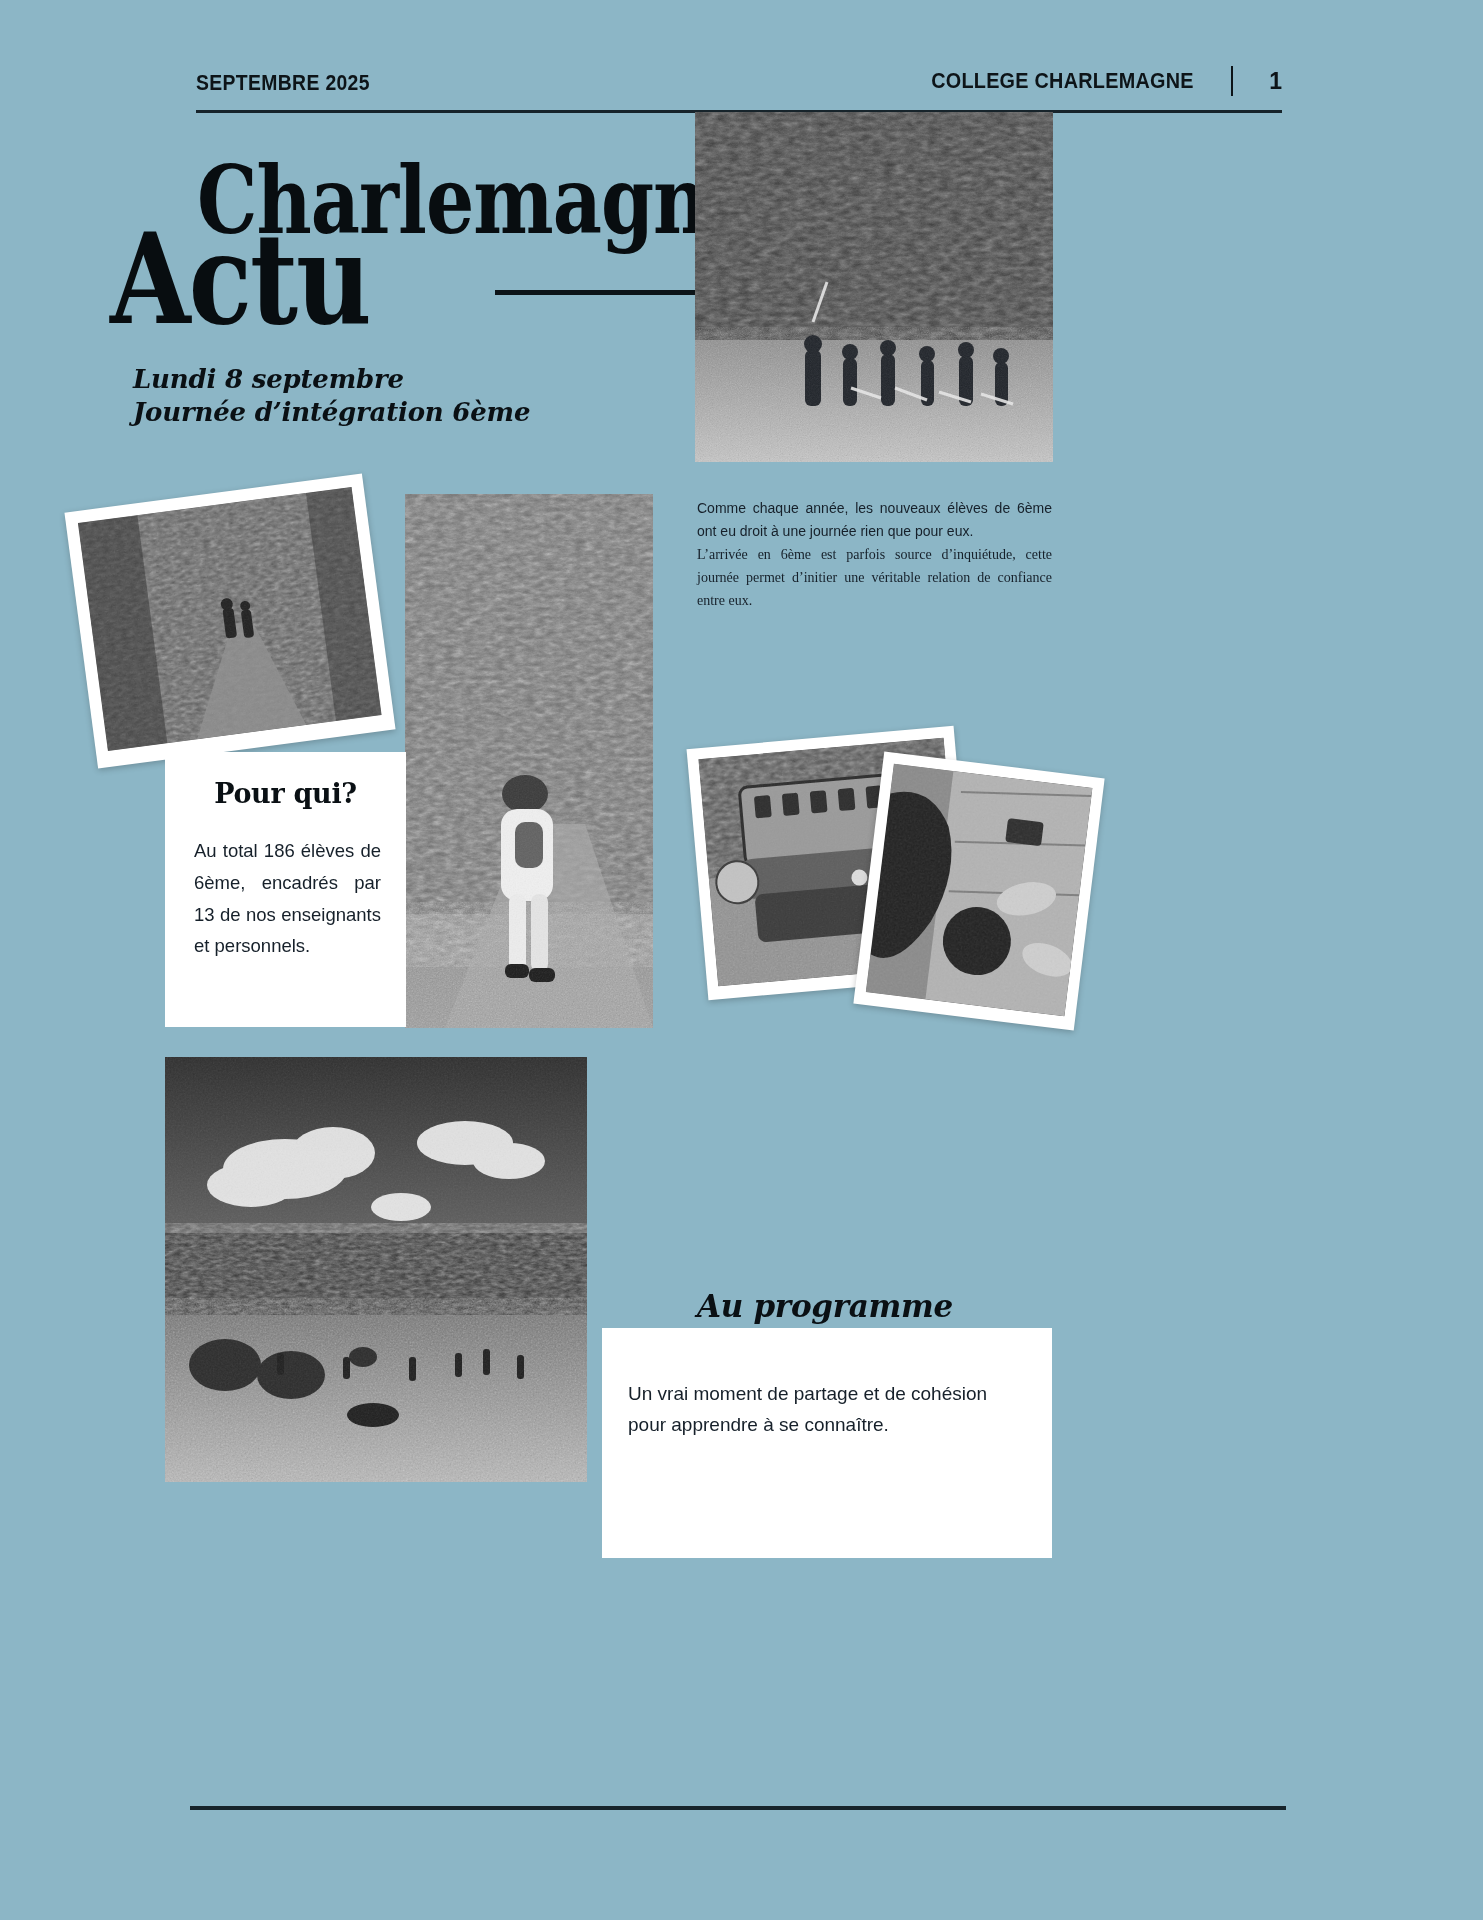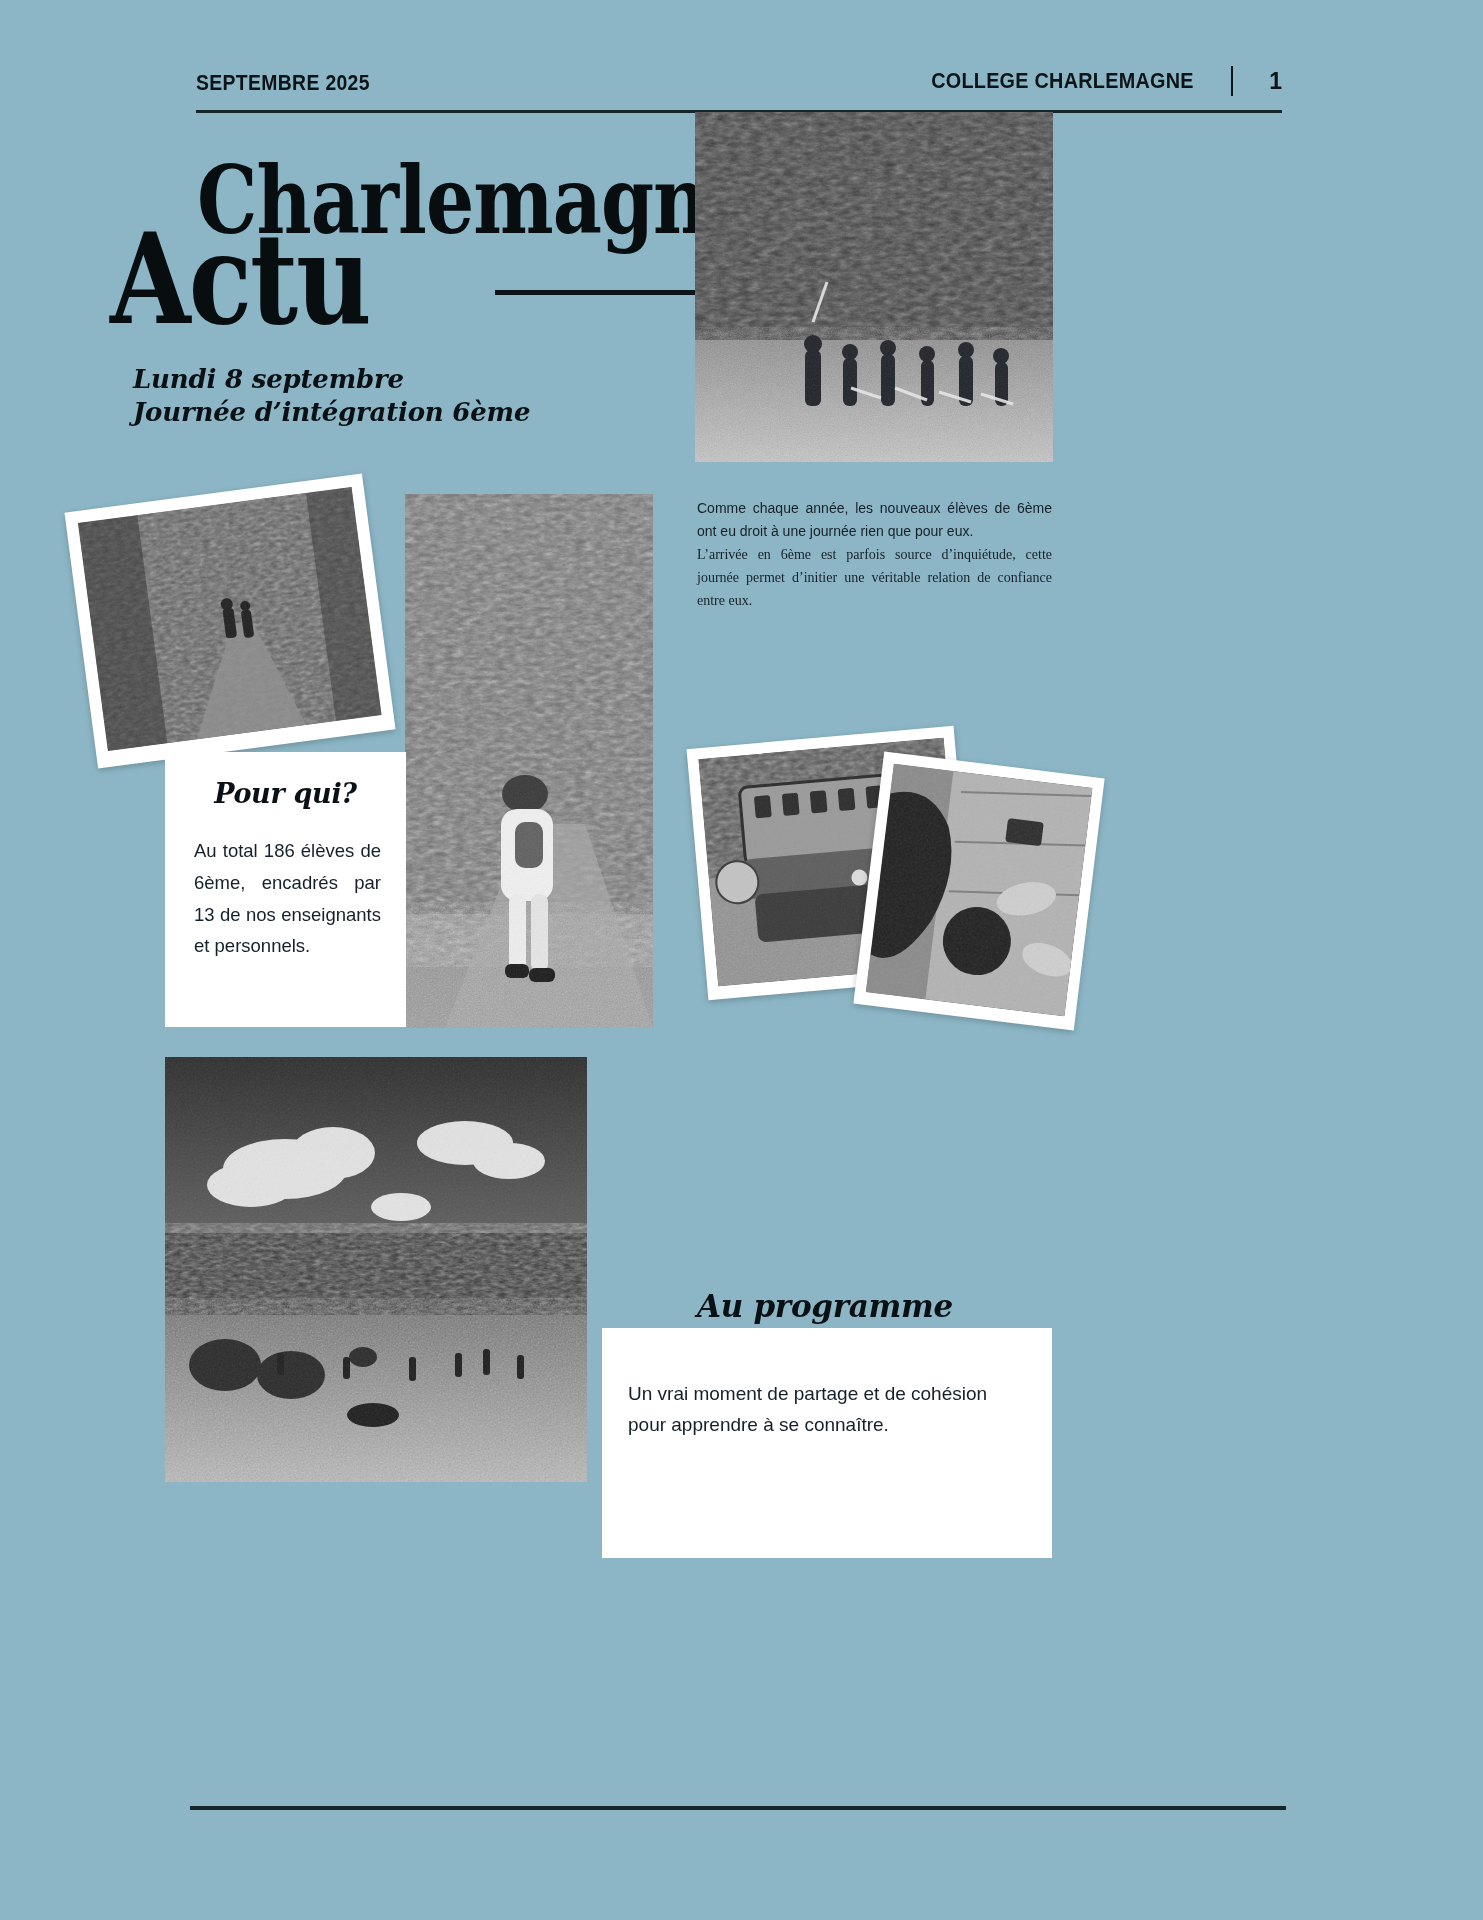--- a/index.html
+++ b/index.html
@@ -101,21 +101,21 @@
   
   #photo-field{left:165px;top:1057px;width:422px;height:425px;}
 
   
   .whitebox{position:absolute;background:#fff;}
   #box-pourqui{left:165px;top:752px;width:241px;height:275px;}
   #box-bottom{left:602px;top:1328px;width:450px;height:230px;}
 
   .pourqui-h{
     position:absolute;left:0;right:0;top:26px;text-align:center;
-    font-family:"DejaVu Serif", serif;font-style:italic;font-weight:700;
+    font-family:"DejaVu Serif", serif;font-weight:700;
     font-size:27px;color:#0a1014;letter-spacing:-.3px;
   }
   .pourqui-p{
     position:absolute;left:29px;right:25px;top:83px;
     font-size:18.5px;line-height:1.72;text-align:justify;color:#16202a;
   }
   .bottom-p{
     position:absolute;left:26px;right:44px;top:50px;
     font-size:19px;line-height:1.65;color:#16202a;
   }

